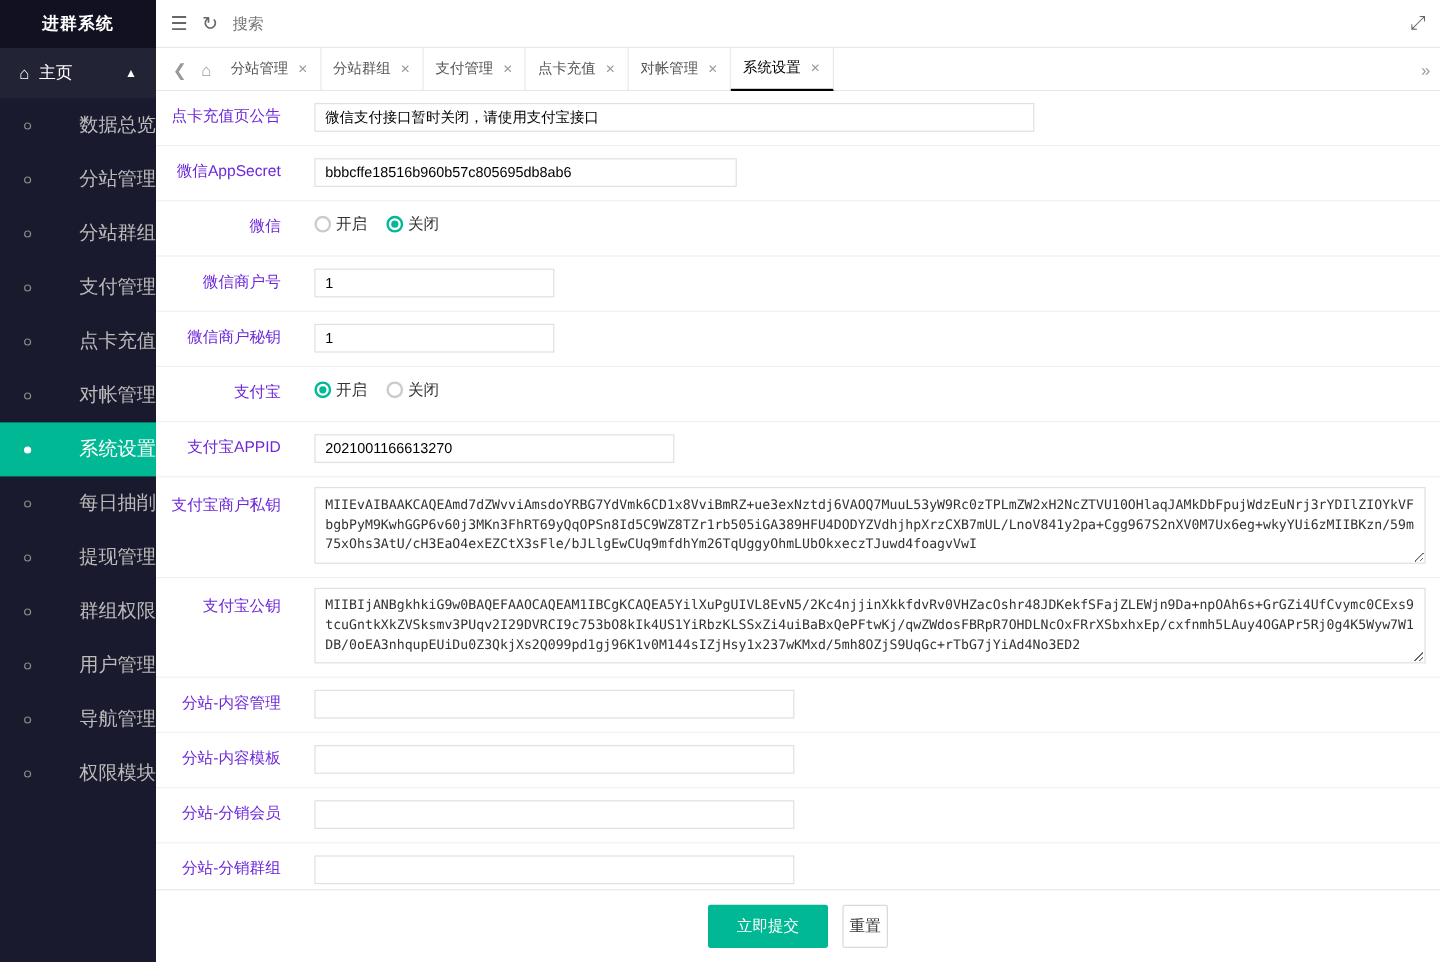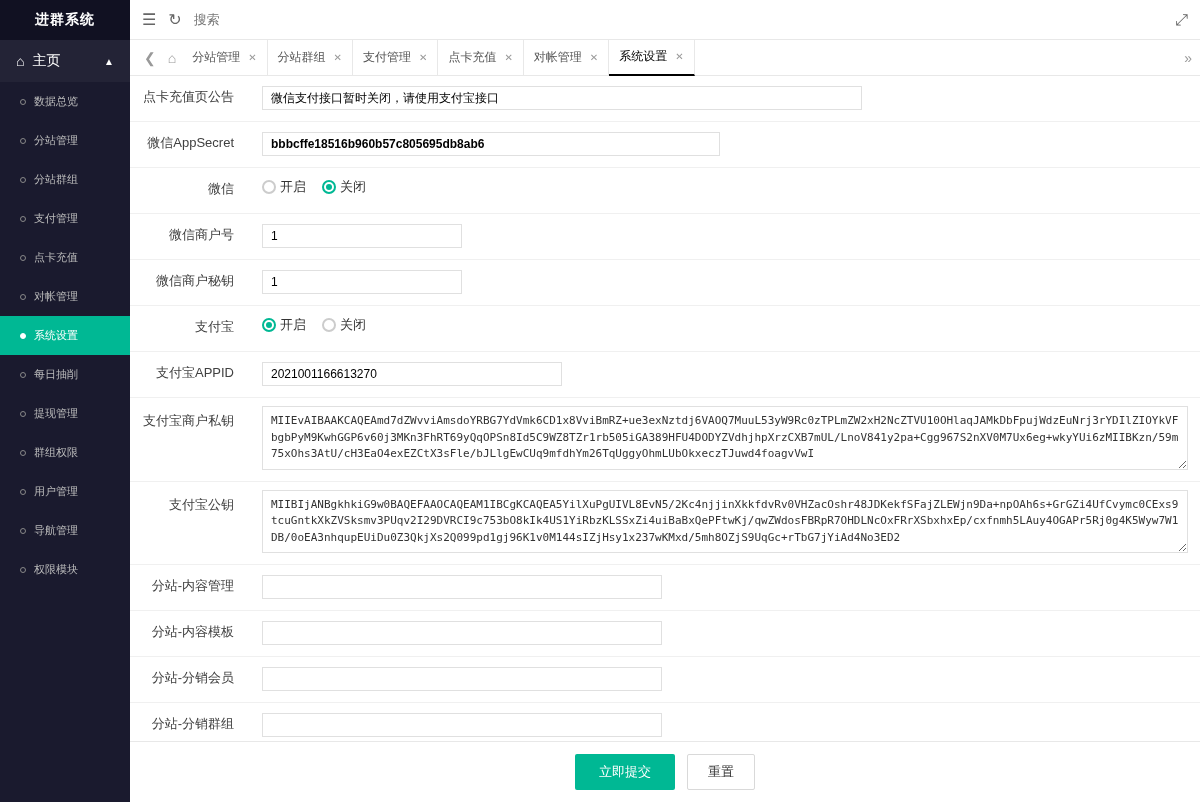--- a/index.html
+++ b/index.html
@@ -3,21 +3,21 @@
   <meta charset="utf-8">
   <style>
     * { box-sizing: border-box; margin: 0; padding: 0; }
     body { font-family: "Microsoft YaHei", "PingFang SC", Arial, sans-serif; font-size: 13px; background: #f0f2f5; display: flex; height: 802px; overflow: hidden; }
 
     
     .sidebar { width: 130px; background: #1a1a2e; color: #ccc; display: flex; flex-direction: column; height: 802px; flex-shrink: 0; }
     .sidebar-header { background: #111122; color: #fff; text-align: center; padding: 12px 0; font-size: 14px; font-weight: bold; letter-spacing: 1px; height: 40px; display: flex; align-items: center; justify-content: center; }
     .sidebar-main-item { background: #232336; color: #fff; padding: 12px 16px; display: flex; align-items: center; gap: 8px; font-size: 14px; cursor: pointer; }
     .sidebar-main-item .arrow { margin-left: auto; font-size: 10px; }
-    .sidebar-nav-item { padding: 12px 0 12px 20px; color: #bbb; cursor: pointer; display: flex; align-items: center; gap: 8px; font-size: 11px; transition: background 0.2s; }
+    .sidebar-nav-item { padding: 12px 0 12px 20px; color: #bbb; cursor: pointer; display: flex; align-items: center; gap: 8px; font-size: 16px; transition: background 0.2s; justify-content: space-between; }
     .sidebar-nav-item.active { color: #fff; background: #00b894; }
     .sidebar-nav-item .dot { width: 6px; height: 6px; border-radius: 50%; border: 1px solid #888; display: inline-block; }
     .sidebar-nav-item.active .dot { background: #fff; border-color: #fff; }
 
     
     .main { flex: 1; display: flex; flex-direction: column; overflow: hidden; }
 
     
     .topbar { background: #fff; height: 40px; display: flex; align-items: center; padding: 0 12px; gap: 12px; border-bottom: 1px solid #e8e8e8; flex-shrink: 0; }
     .topbar-icon { color: #666; cursor: pointer; font-size: 16px; }
@@ -32,40 +32,40 @@
     .tab-expand { margin-left: auto; color: #999; cursor: pointer; font-size: 14px; }
 
     
     .content-area { flex: 1; overflow-y: auto; background: #f5f5f5; padding: 0; }
 
     
     .form-container { background: #fff; margin: 0; padding: 0 0 100px 0; }
 
     
     .form-row { display: flex; align-items: flex-start; border-bottom: 1px solid #f0f0f0; min-height: 46px; }
-    .form-label { width: 120px; padding: 12px 16px 12px 10px; color: #404040; font-size: 13px; text-align: right; flex-shrink: 0; line-height: 1.4; }
+    .form-label { width: 120px; padding: 12px 16px 12px 10px; color: #6d28d9; font-size: 13px; text-align: right; flex-shrink: 0; line-height: 1.4; }
     .form-value { flex: 1; padding: 10px 12px; color: #333; font-size: 13px; display: flex; align-items: flex-end; gap: 16px; }
     .form-value textarea, .form-value input[type=text] { border: 1px solid #e0e0e0; outline: none; padding: 4px 8px; font-size: 12px; font-family: inherit; resize: vertical; }
     .form-value input[type=text] { width: 100%; }
 
     
     .radio-group { display: flex; align-items: center; gap: 16px; }
     .radio-item { display: flex; align-items: center; gap: 4px; cursor: pointer; }
     .radio-circle { width: 14px; height: 14px; border-radius: 50%; border: 2px solid #ccc; display: inline-flex; align-items: center; justify-content: center; }
     .radio-circle.checked { border-color: #00b894; }
     .radio-circle.checked::after { content: ''; width: 6px; height: 6px; border-radius: 50%; background: #00b894; }
 
     
     .form-value-tall { flex: 1; padding: 8px 12px; }
     .form-value-tall textarea { width: 100%; border: 1px solid #e0e0e0; outline: none; padding: 6px 8px; font-size: 11px; font-family: monospace; resize: vertical; line-height: 1.5; color: #333; }
 
     
     .bottom-bar { position: fixed; bottom: 0; right: 0; left: 130px; background: #fff; border-top: 1px solid #e8e8e8; padding: 12px 20px; display: flex; justify-content: center; gap: 12px; z-index: 100; }
     .btn-submit { background: #00b894; color: #fff; border: none; padding: 8px 24px; cursor: pointer; font-size: 13px; border-radius: 2px; }
-    .btn-reset { background: #fff; color: #333; border: 1px solid #d9d9d9; padding: 8px 20px; cursor: pointer; font-size: 13px; border-radius: 2px; }
+    .btn-reset { background: #fff; color: #333; border: 1px solid #d9d9d9; padding: 8px 5px; cursor: pointer; font-size: 13px; border-radius: 2px; }
 
     .sidebar-subgroup { }
   </style>
 </head>
 <body>
 
 <div class="sidebar">
   <div class="sidebar-header">进群系统</div>
 
   <div class="sidebar-main-item">
@@ -178,21 +178,21 @@
         <div class="form-label">点卡充值页公告</div>
         <div class="form-value">
           <input type="text" style="width: 600px;" value="微信支付接口暂时关闭，请使用支付宝接口">
         </div>
       </div>
 
 
       <div class="form-row">
         <div class="form-label">微信AppSecret</div>
         <div class="form-value">
-          <input type="text" style="width: 458px; font-weight: bold;" value="bbbcffe18516b960b57c805695db8ab6">
+          <input type="text" style="width: 352px;" value="bbbcffe18516b960b57c805695db8ab6">
         </div>
       </div>
 
       <div class="form-row">
         <div class="form-label">微信</div>
         <div class="form-value">
           <div class="radio-group">
             <label class="radio-item">
               <span class="radio-circle"></span>
               <span>开启</span>

